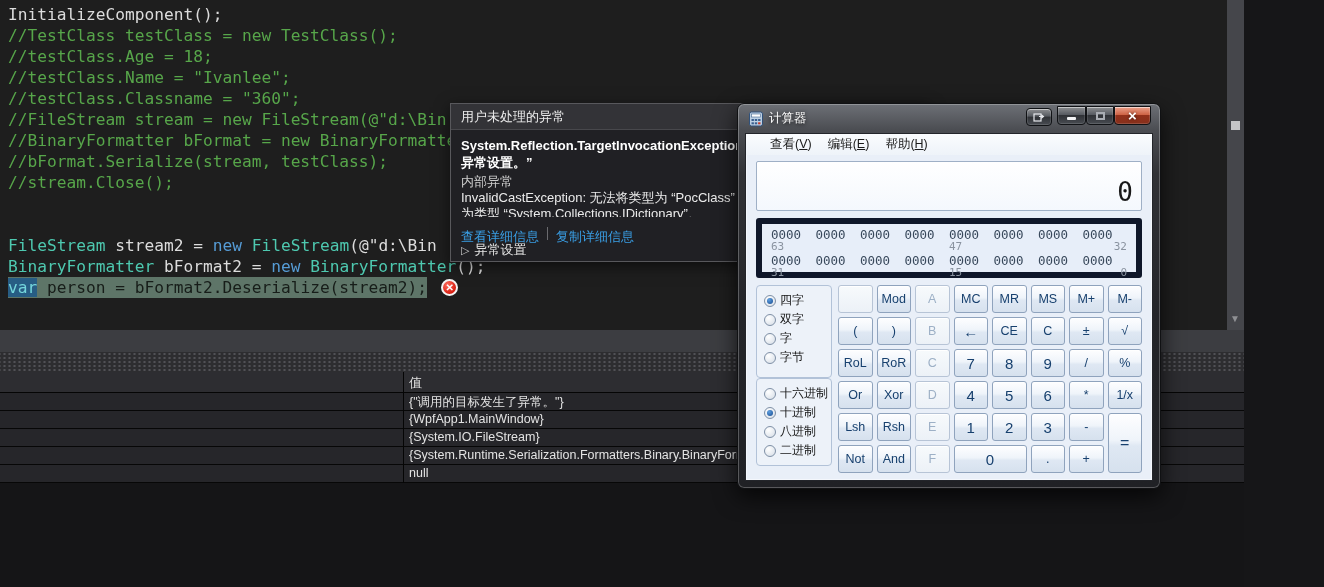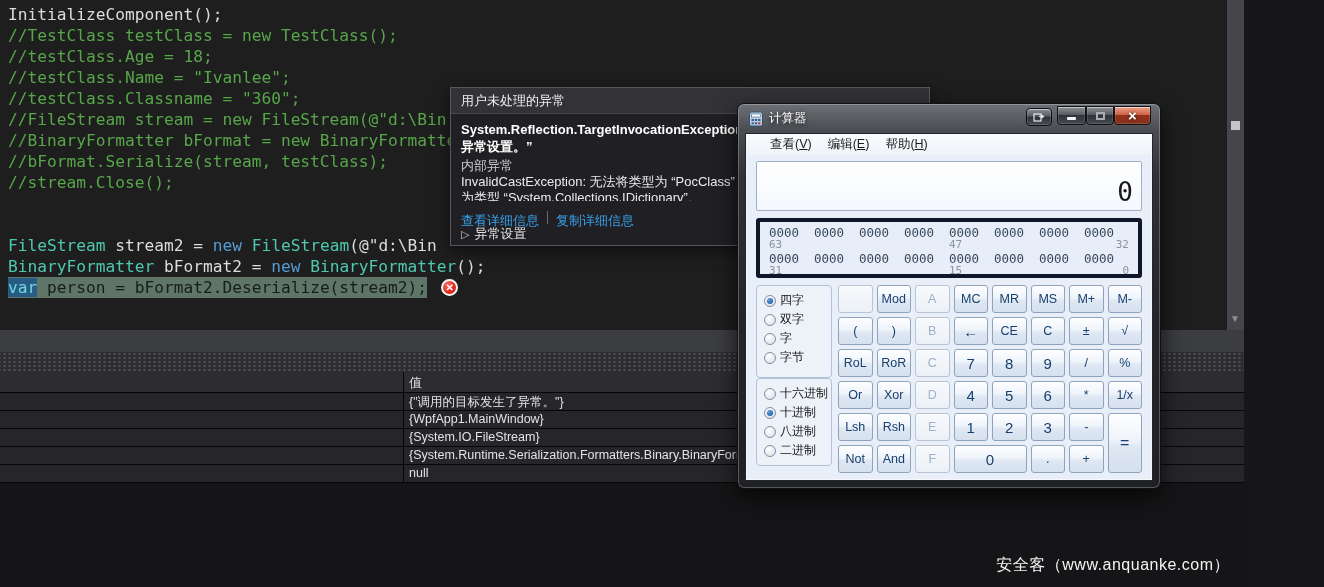--- a/index.html
+++ b/index.html
@@ -43,21 +43,21 @@
   #watch-header .hdr-type { position:absolute; left:1318px; top:2px; color:#e0e0e0; font-size:13px; }
   .col-sep { position:absolute; top:0; width:1px; height:111px; background:#050505; z-index:3; }
   #watch-rows { position:absolute; left:0; top:21px; width:1324px; }
   .watch-row { position:relative; height:18px; background:#26262a; border-bottom:1px solid #070707; }
   .watch-row .cell-val { position:absolute; left:409px; top:1px; color:#e3e3e3; font-size:12.5px; white-space:nowrap; }
   .watch-row .cell-type { position:absolute; left:1318px; top:1px; color:#d5d5d5; font-size:12.5px; overflow:hidden; width:6px; }
   .magnifier { position:absolute; left:1288px; top:2px; width:26px; height:14px; }
   .magnifier svg { display:block; }
 
   
-  #exc { position:absolute; left:450px; top:87px; width:480px; height:159px; background:#202024;
+  #exc { position:absolute; left:450px; top:103px; width:480px; height:159px; background:#202024;
          border:1px solid #58585c; z-index:5; box-shadow:0 4px 14px rgba(0,0,0,.55); }
   #exc .exc-header { position:absolute; left:0; top:0; right:0; height:26px; background:#333337; border-bottom:1px solid #48484c;
                      color:#ededed; font-size:13px; line-height:26px; padding-left:10px; }
   #exc .exc-msg { position:absolute; left:10px; top:33px; color:#ffffff; font-weight:bold; font-size:13px; line-height:17px; white-space:nowrap; }
   #exc .exc-inner-hdr { position:absolute; left:10px; top:69px; color:#cccccc; font-size:13px; }
   #exc .exc-inner { position:absolute; left:10px; top:86px; height:27px; overflow:hidden; color:#ebebeb; font-size:13px; line-height:16px; white-space:nowrap; }
   #exc .exc-links { position:absolute; left:10px; top:116px; font-size:13px; color:#399ee5; display:flex; align-items:center; }
   #exc .exc-links .lnk { color:#399ee5; cursor:pointer;margin-top:8px; }
   #exc .exc-links .lsep { width:1px; height:13px; background:#6a6a6e; margin:0 8px; }
   #exc .exc-expander { position:absolute; left:10px; top:137px; color:#e4e4e4; font-size:13px; }
@@ -88,21 +88,21 @@
   #calc-client { position:absolute; left:7px; right:7px; top:29px; bottom:7px; background:#e9eff8;
                  border:1px solid #23252a; box-shadow:inset 0 0 0 1px #f4f7fc; }
   #calc-menubar { height:21px; background:linear-gradient(#fafcfe,#eef3f9); display:flex; align-items:center; padding-left:16px; }
   .menu-item { font-size:12.5px; color:#1a1a1a; padding:2px 8px; }
   .menu-item u { text-decoration:underline; }
 
   #calc-display { margin:6px 10px 0 10px; height:50px; background:linear-gradient(#ffffff,#f4f8fd);
                   border:1px solid #9fb0c6; border-radius:2px; position:relative; }
   #calc-display .val { position:absolute; right:8px; bottom:3px; font:26px "DejaVu Sans Mono", monospace; color:#181818; }
 
-  #bit-panel { margin:7px 10px 0 10px; height:60px; background:#e7eef9; border:4px solid #0f172a; border-radius:3px; padding:4px 9px 0 9px; }
+  #bit-panel { margin:7px 10px 0 10px; height:60px; background:#e7eef9; border:6px solid #0f172a; border-radius:3px; padding:4px 9px 0 9px; }
   .bit-row { display:grid; grid-template-columns:repeat(8,1fr); font:12.5px/13px "DejaVu Sans Mono",monospace; color:#39495c; }
   .lab-row { display:grid; grid-template-columns:repeat(8,1fr); font:11px/12px "DejaVu Sans Mono",monospace; color:#8a93a0; margin-bottom:1px; }
   .lab-cell.right { text-align:right; }
 
   #calc-controls { margin:7px 10px 0 10px; display:flex; gap:6px; }
   #radio-col { width:76px; display:flex; flex-direction:column; }
   .radio-box { border:1px solid #b2c2d8; border-radius:4px; padding:5px 0 4px 7px; background:rgba(255,255,255,.18); }
   #radio-base { height:88px; margin-bottom:7px; }
   #radio-word { height:93px; }
   .radio-item { display:flex; align-items:center; height:19px; font-size:12px; color:#141414; }
@@ -383,14 +383,13 @@
             <div class="key">And</div>
             <div class="key disabled">F</div>
             <div class="key digit wide">0</div>
             <div class="key">.</div>
             <div class="key">+</div>
           </div>
       </div>
     </div>
   </div>
 
-  <div id="watermark">安全客（www.anquanke.com）</div>
 </div>
 
 </body></html>

